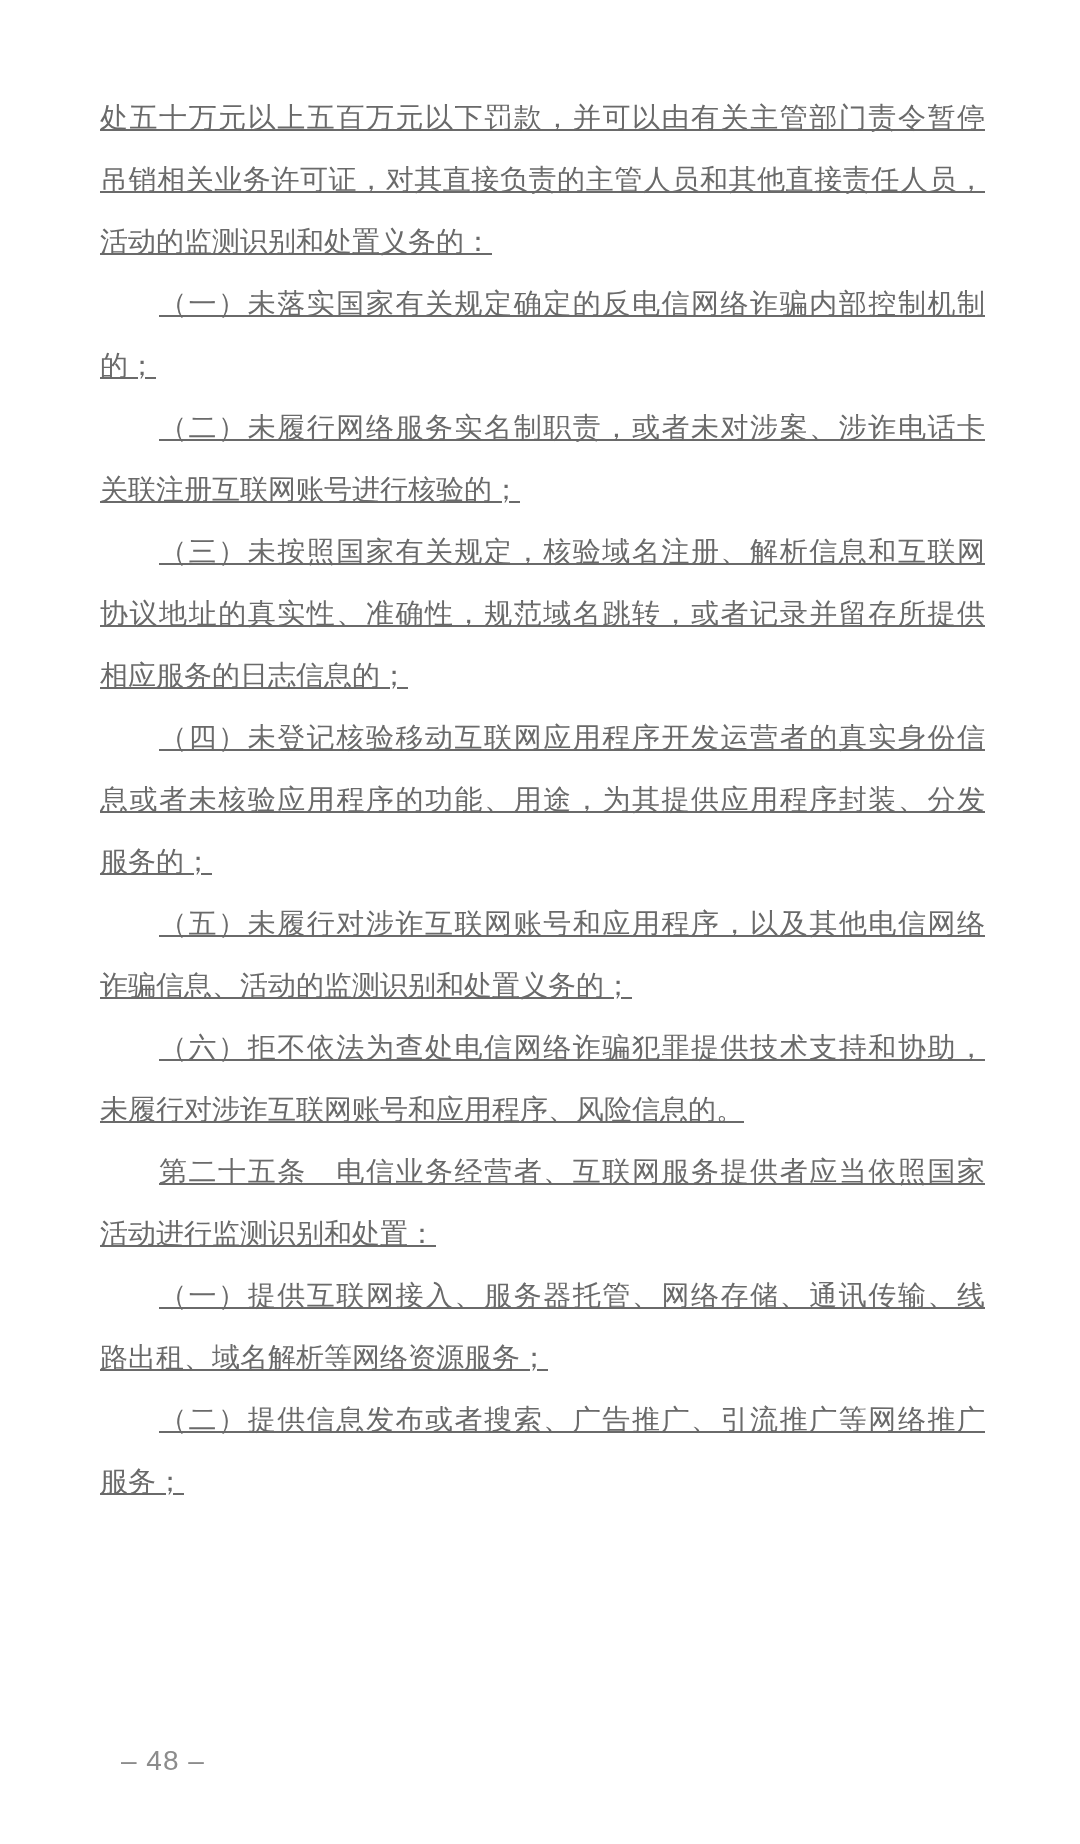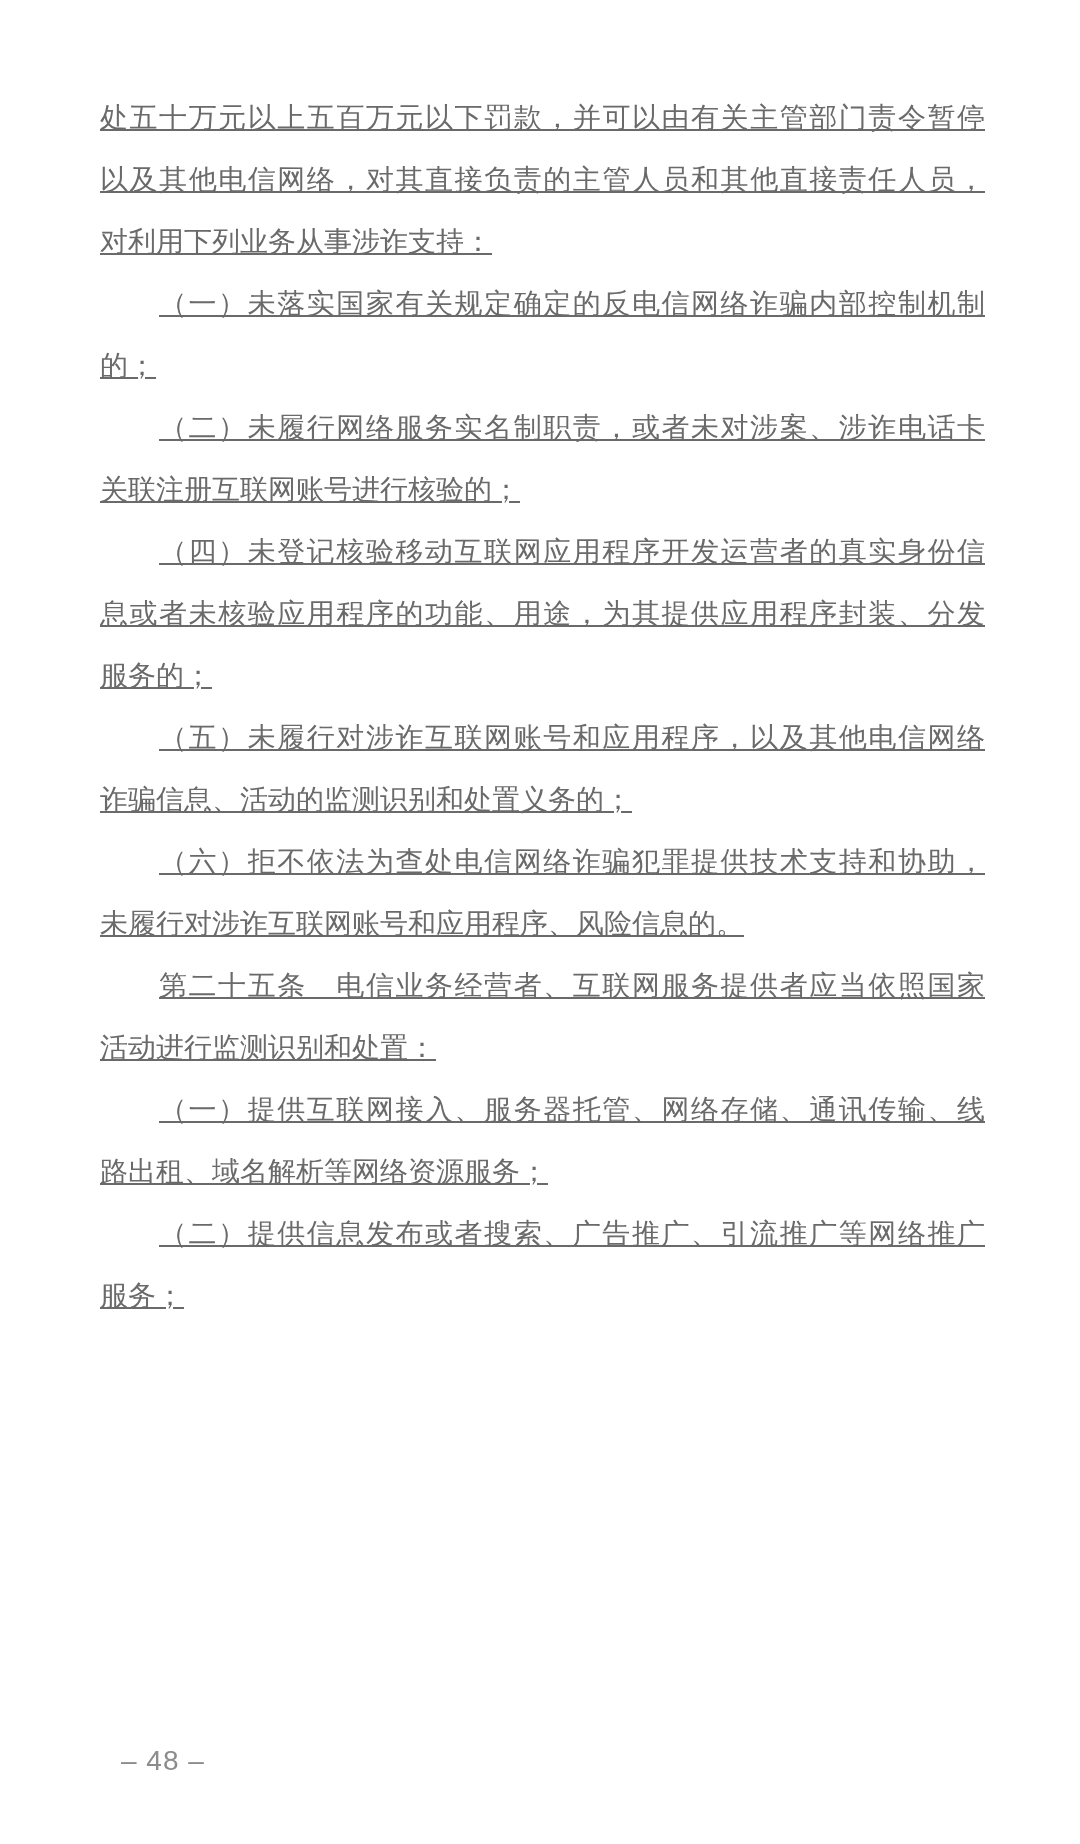--- a/index.html
+++ b/index.html
@@ -56,30 +56,35 @@
   }
 </style>
 </head>
 <body>
 
 <div class="page">
 
   <div class="text-block">
       <div class="paragraph">
         <div class="line fill">处五十万元以上五百万元以下罚款，并可以由有关主管部门责令暂停</div>
-        <div class="line fill">以及其他电信网络，对其直接负责的主管人员和其他直接责任人员，</div>
-        <div class="line">对利用下列业务从事涉诈支持：</div>
+        <div class="line fill">吊销相关业务许可证，对其直接负责的主管人员和其他直接责任人员，</div>
+        <div class="line">活动的监测识别和处置义务的：</div>
       </div>
       <div class="paragraph">
         <div class="line fill indent">（一）未落实国家有关规定确定的反电信网络诈骗内部控制机制</div>
         <div class="line">的；</div>
       </div>
       <div class="paragraph">
         <div class="line fill indent">（二）未履行网络服务实名制职责，或者未对涉案、涉诈电话卡</div>
         <div class="line">关联注册互联网账号进行核验的；</div>
+      </div>
+      <div class="paragraph">
+        <div class="line fill indent">（三）未按照国家有关规定，核验域名注册、解析信息和互联网</div>
+        <div class="line fill">协议地址的真实性、准确性，规范域名跳转，或者记录并留存所提供</div>
+        <div class="line">相应服务的日志信息的；</div>
       </div>
       <div class="paragraph">
         <div class="line fill indent">（四）未登记核验移动互联网应用程序开发运营者的真实身份信</div>
         <div class="line fill">息或者未核验应用程序的功能、用途，为其提供应用程序封装、分发</div>
         <div class="line">服务的；</div>
       </div>
       <div class="paragraph">
         <div class="line fill indent">（五）未履行对涉诈互联网账号和应用程序，以及其他电信网络</div>
         <div class="line">诈骗信息、活动的监测识别和处置义务的；</div>
       </div>

